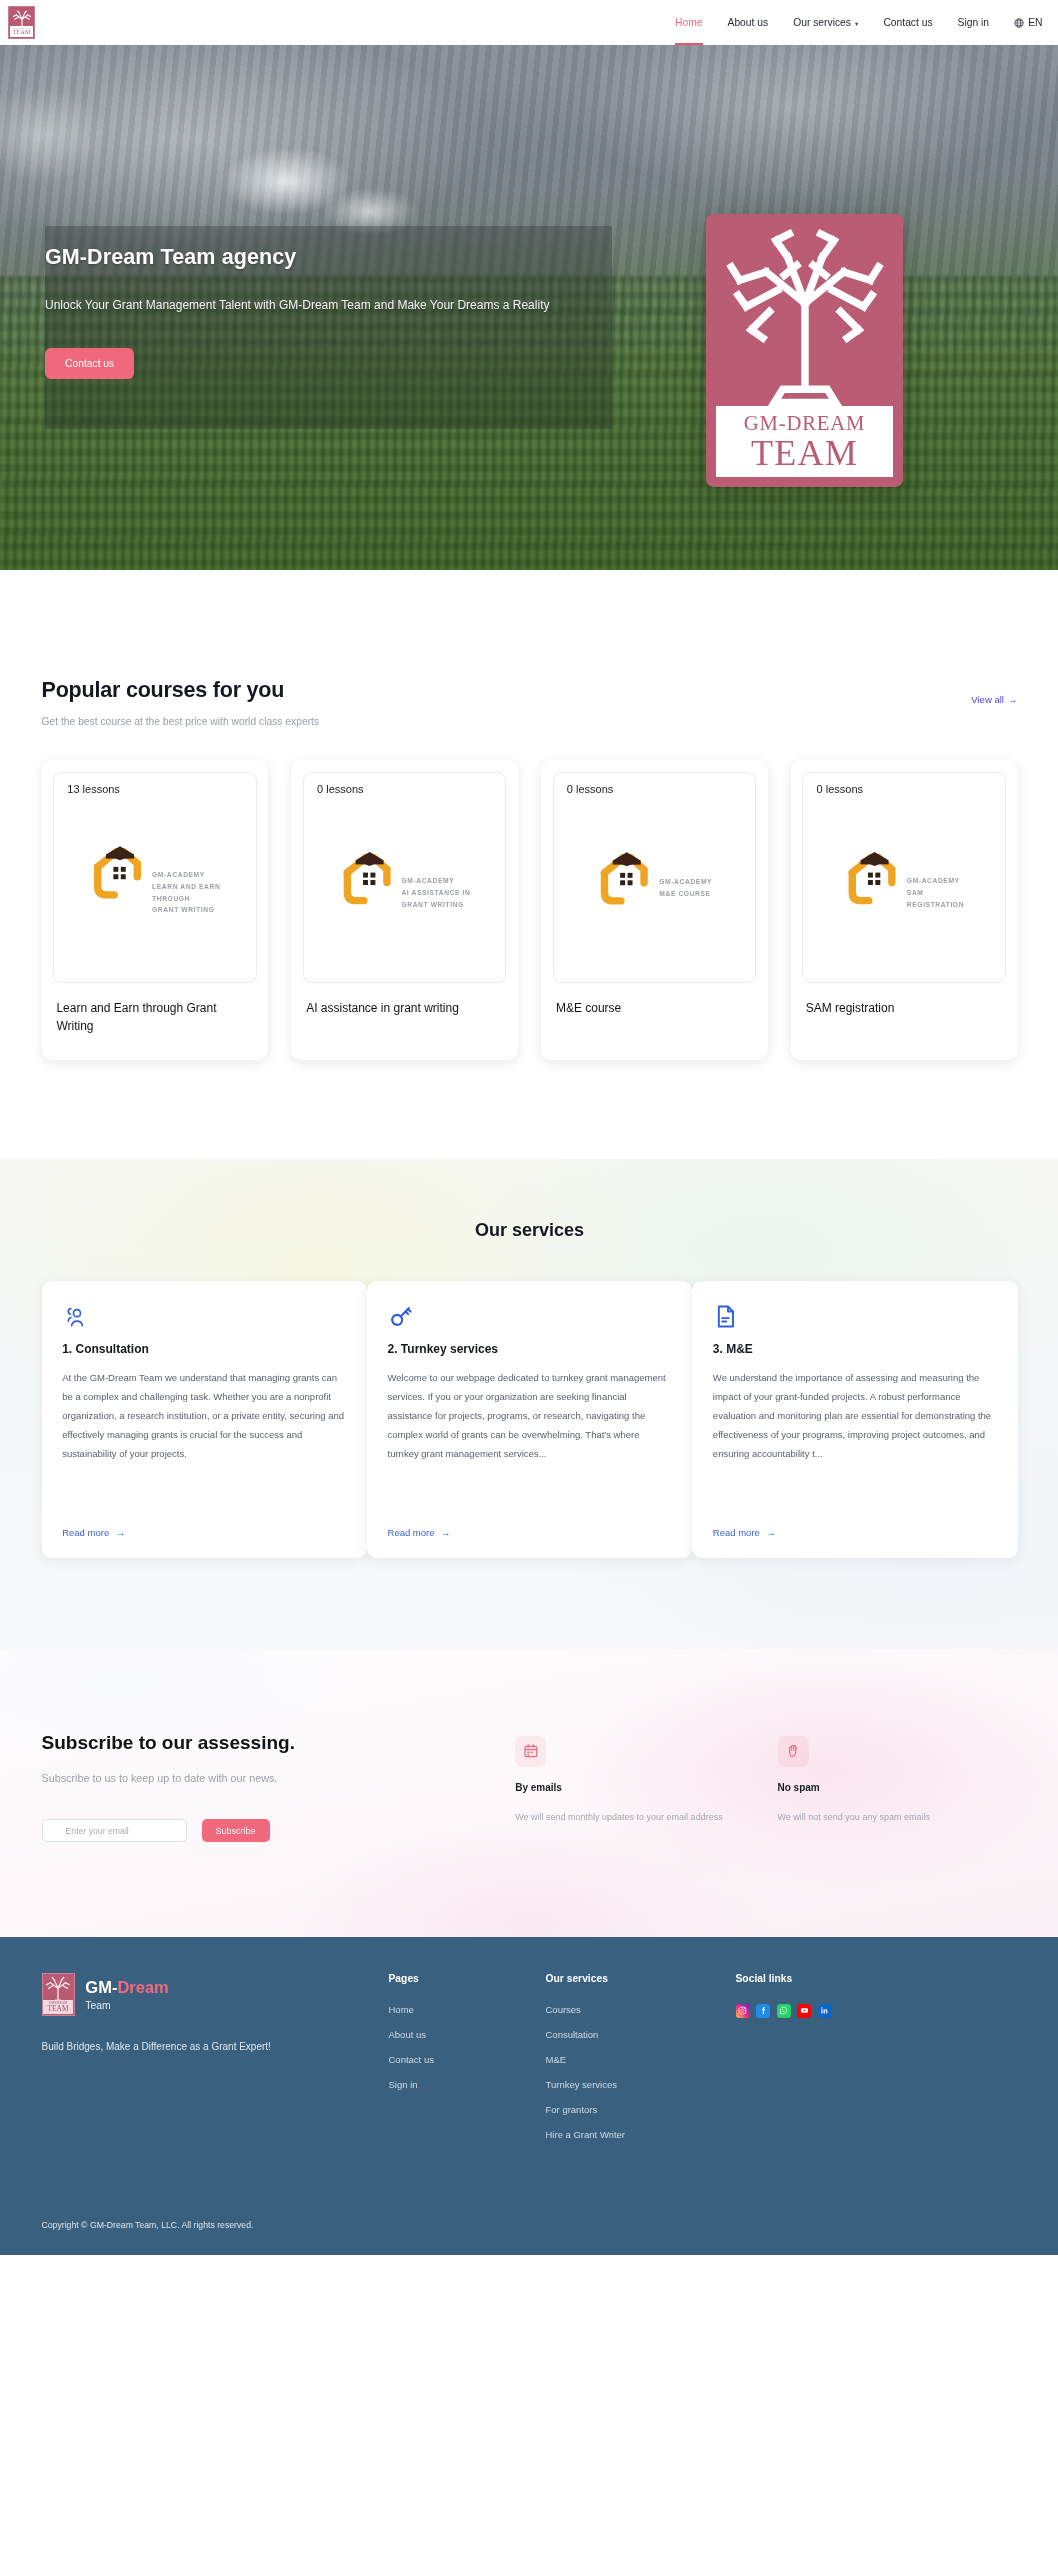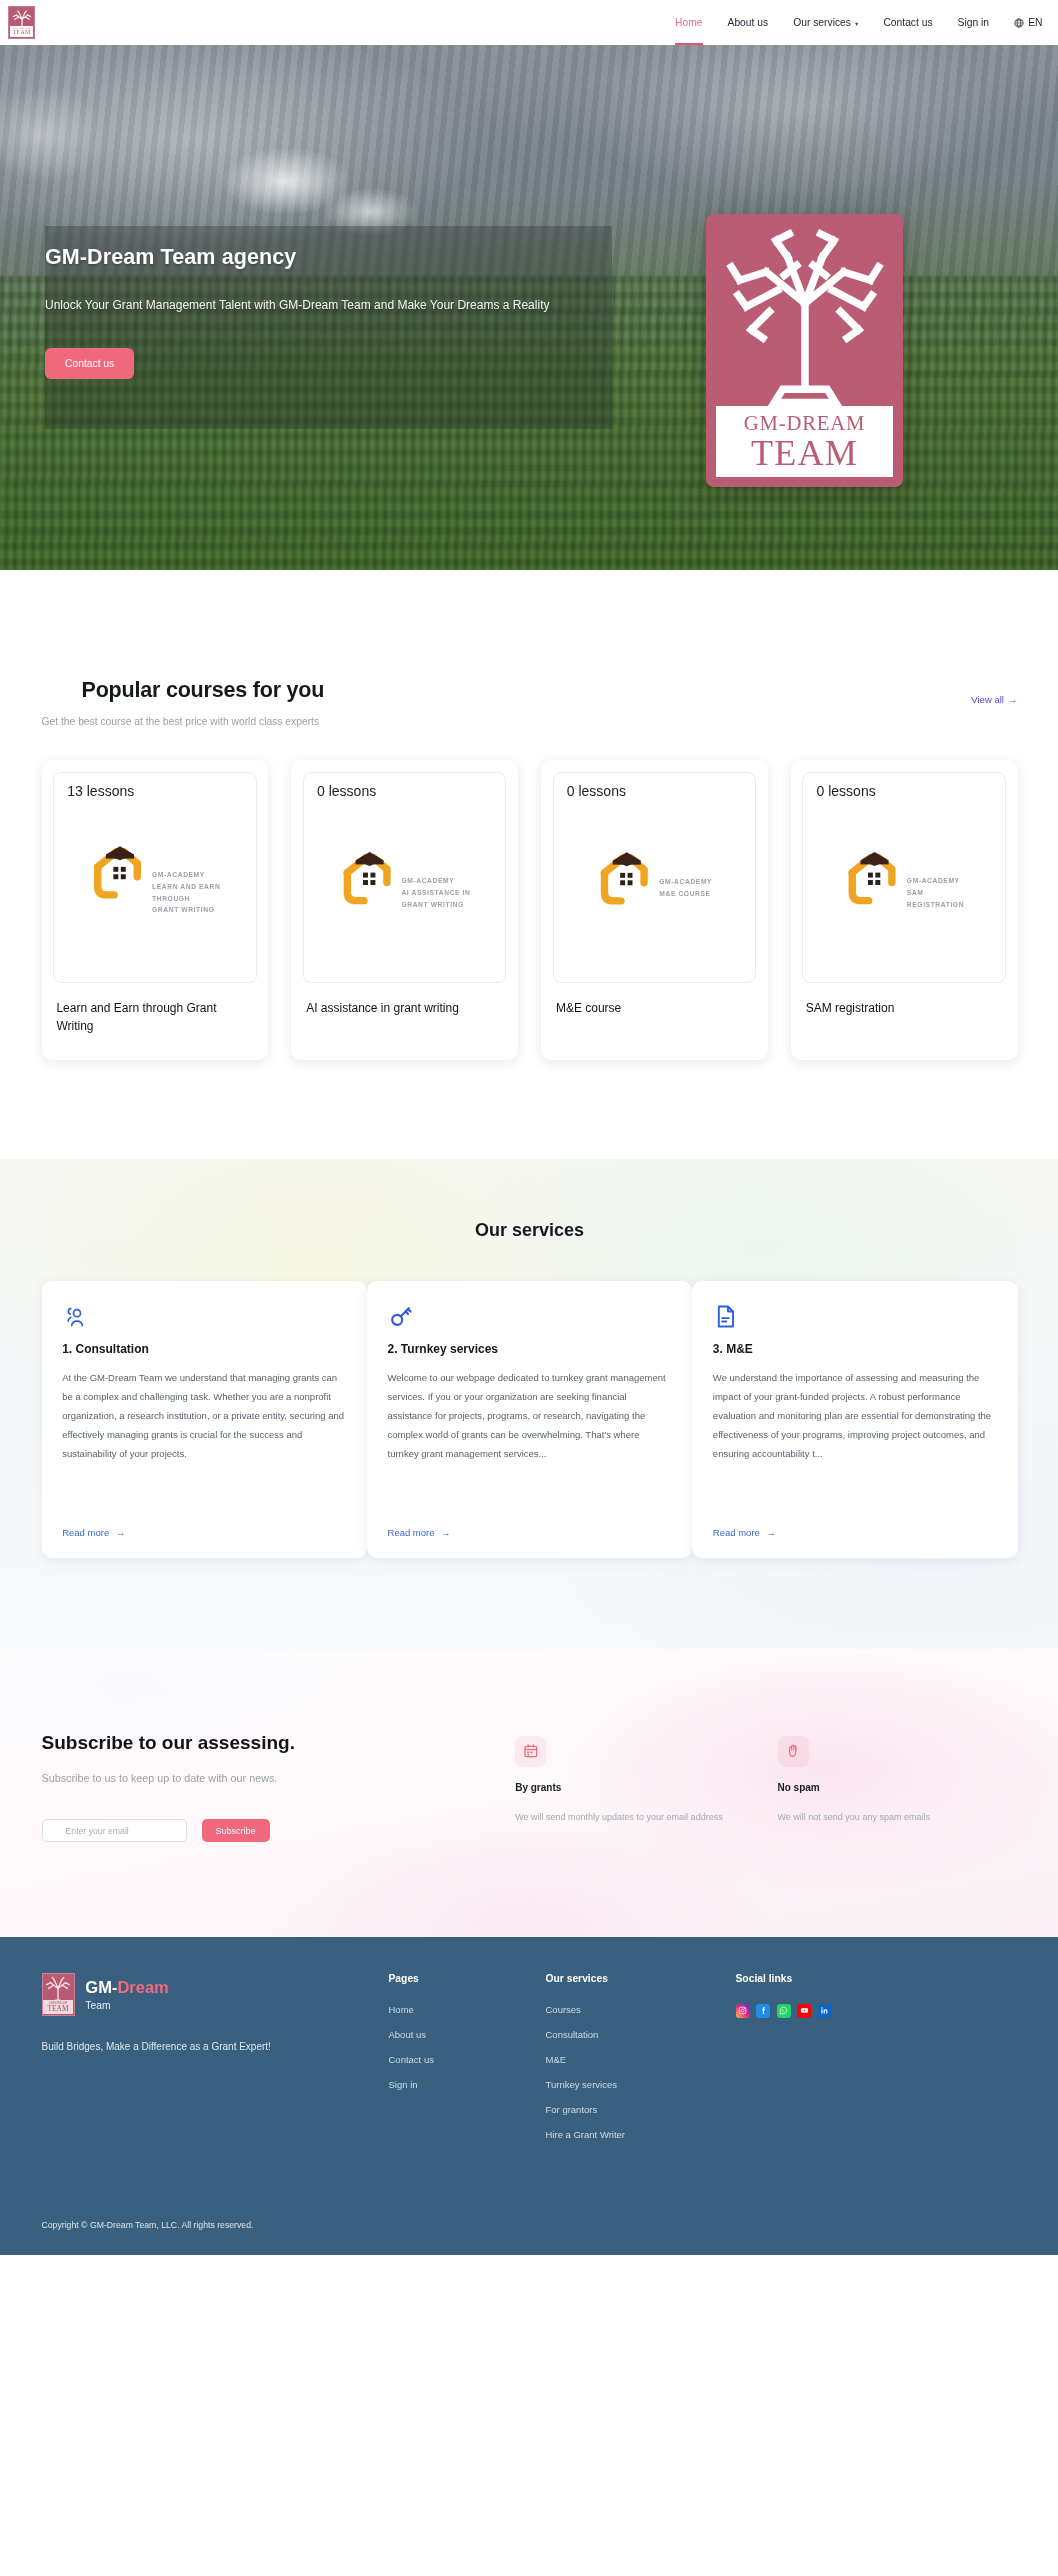--- a/index.html
+++ b/index.html
@@ -135,21 +135,21 @@
   }
   .hero-logo .band-big .b2 {
     font-family:"Liberation Serif",serif; color:#b95c74;
     font-size:36px; letter-spacing:1.2px; margin-top:1.7px;
   }
 
   
   .courses { padding:108px 0 0 0; background:#fff; }
   .wrap { width:1026px; margin:0 auto; padding:0 25px; }
   .sec-head { position:relative; }
-  .sec-title { font-size:21.5px; font-weight:bold; color:#15181f; letter-spacing:-0.2px;margin-left:40px;}
+  .sec-title { font-size:21.5px; font-weight:bold; color:#15181f; letter-spacing:-0.2px;}
   .sec-sub { margin-top:13.2px; font-size:10.3px; color:#9aa0a8; }
   .view-all {
     position:absolute; right:0; top:16px;
     font-size:9.5px; color:#4f46e5; text-decoration:none;
     display:flex; align-items:center; gap:4.1px; cursor:pointer;
   }
   .course-grid {
     margin-top:33px; display:grid;
     grid-template-columns:repeat(4,1fr); gap:23px;
   }
@@ -157,21 +157,21 @@
     background:#ffffff; border-radius:10px;
     box-shadow:0 2.5px 11.6px rgba(16,24,40,.09);
     padding:11.6px 11.6px 25px 11.6px;
     cursor:pointer;
   }
   .course-thumb {
     border:0.8px solid #e9ebef; border-radius:8.3px;
     height:211px; position:relative; background:#fff;
     overflow:hidden;
   }
-  .lessons { position:absolute; left:13.2px; top:10px; font-size:14px; color:#1a1d24; }
+  .lessons { position:absolute; left:13.2px; top:10px; font-size:11px; color:#1a1d24; }
   .acad { position:absolute; left:50%; top:50%; transform:translate(-50%,-50%);
           display:flex; align-items:flex-start; }
   .acad-mark { width:61px; height:65px; flex:none; }
   .acad-text {
     margin-left:1.7px; padding-top:31px;
     font-size:6.7px; font-weight:bold; color:#9ba0a6;
     letter-spacing:0.6px; line-height:1.72; white-space:nowrap;
   }
   .course-name {
     margin-top:16.5px; font-size:12px; color:#101318; line-height:1.5;
@@ -556,21 +556,21 @@
         <div class="nl-feat-icon">
           <svg width="15.7" height="15.7" viewBox="0 0 24 24">
             <rect x="3" y="5" width="18" height="16" rx="2.5" fill="none" stroke="#f0687c" stroke-width="1.9"></rect>
             <path d="M3 10 H21" stroke="#f0687c" stroke-width="1.9"></path>
             <path d="M8 3 V6 M16 3 V6" stroke="#f0687c" stroke-width="1.9" stroke-linecap="round"></path>
             <rect x="6.5" y="13" width="3" height="2.6" fill="#f0687c"></rect>
             <rect x="11.5" y="13" width="3" height="2.6" fill="#f0687c"></rect>
             <rect x="6.5" y="17" width="3" height="2.2" fill="#f0687c"></rect>
           </svg>
         </div>
-        <div class="nl-feat-title">By grants</div>
+        <div class="nl-feat-title">By emails</div>
         <div class="nl-feat-body">We will send monthly updates to your email address</div>
       </div>
 
       <div class="nl-feat">
         <div class="nl-feat-icon">
           <svg width="15.7" height="15.7" viewBox="0 0 24 24">
             <path d="M7 12 V7.5 a1.6 1.6 0 0 1 3.2 0 V5 a1.6 1.6 0 0 1 3.2 0 V6 a1.6 1.6 0 0 1 3.2 0 V12
                      c0 5.2 -2.2 8.5 -5.6 8.5 S7 17.2 7 12 Z" fill="none" stroke="#f0687c" stroke-width="1.8" stroke-linejoin="round"></path>
             <path d="M10.2 7.5 V12 M13.4 5 V12 M16.6 6 V12" fill="none" stroke="#f0687c" stroke-width="1.4"></path>
           </svg>

